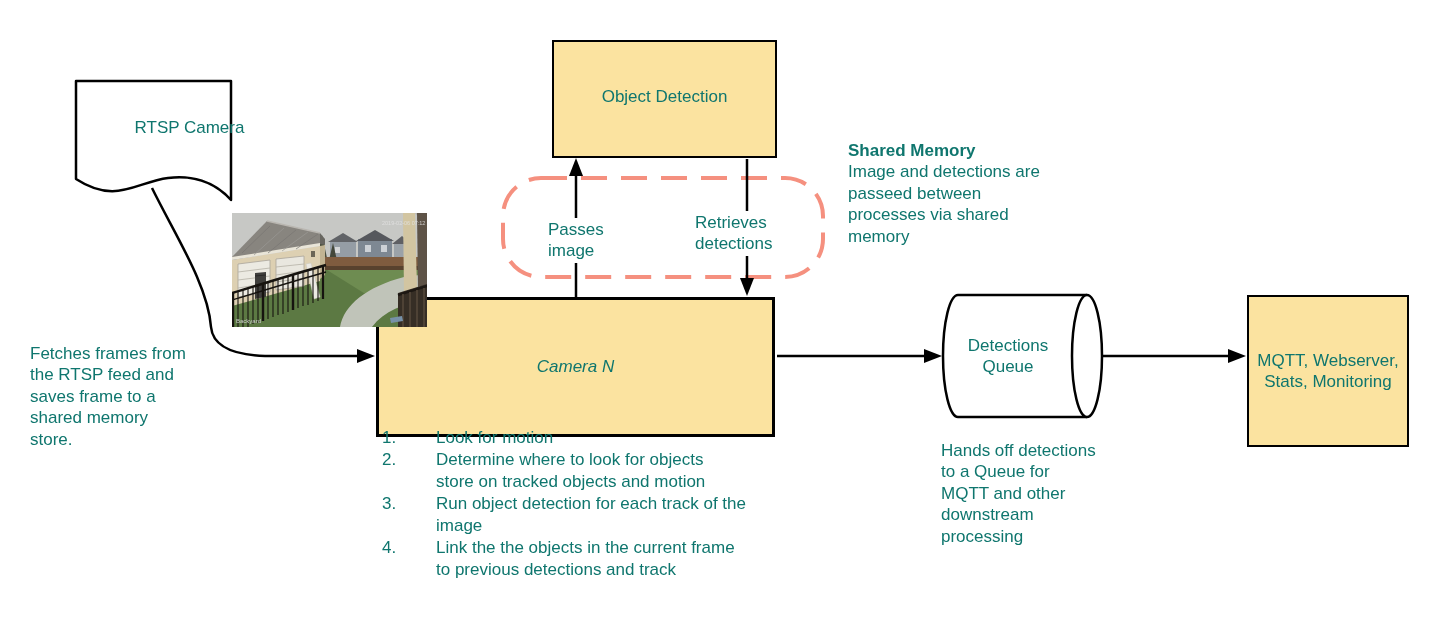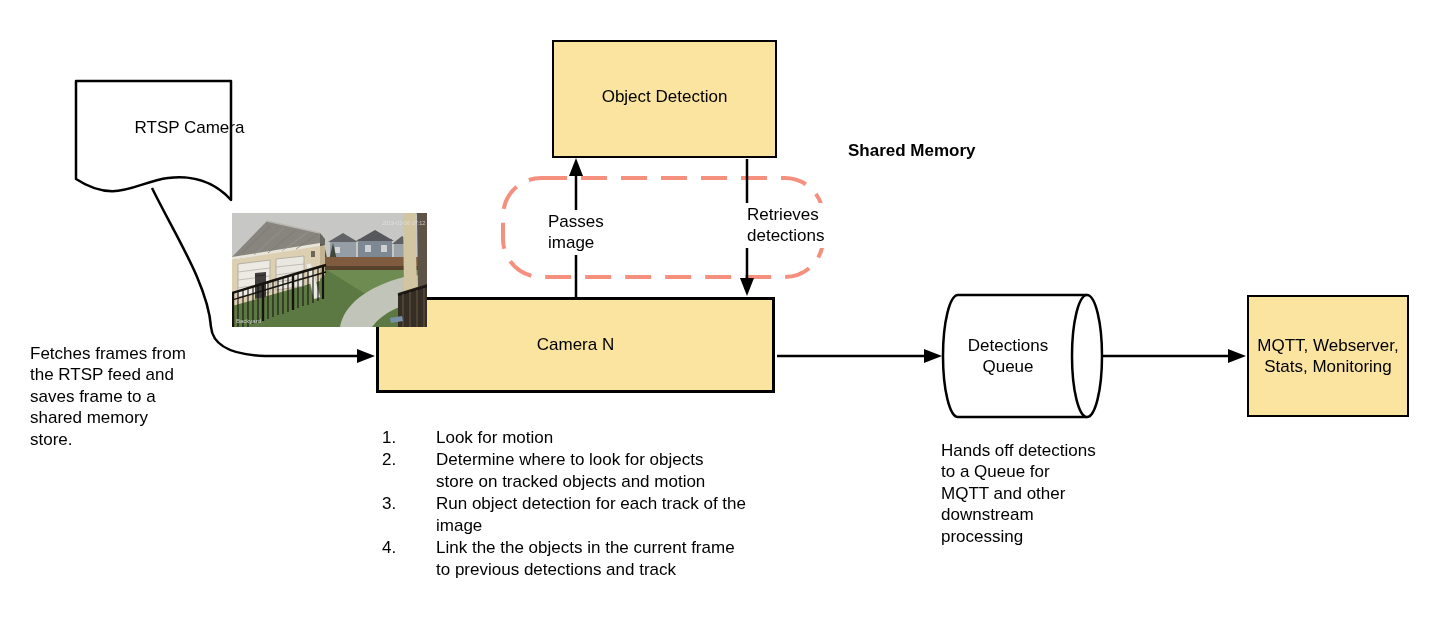--- a/index.html
+++ b/index.html
@@ -1,25 +1,25 @@
 <!DOCTYPE html>
 <html style="--node_fill: #FBE3A0; --node_border: #000000; --shared_dash: #F5907F; --line: #000000;"><head>
 <meta charset="utf-8">
 <style>
   html,body{margin:0;padding:0;background:#fff;}
   .canvas{position:relative;width:1448px;height:625px;background:#fff;
-          font-family:"Liberation Sans",sans-serif;color:#000000;overflow:hidden;}
+          font-family:"Liberation Sans",sans-serif;color:#0f766e;overflow:hidden;}
   .abs{position:absolute;}
   svg.layer{position:absolute;left:0;top:0;}
   .node{position:absolute;background:var(--node_fill);border:2px solid var(--node_border);
         display:flex;flex-direction:column;align-items:center;justify-content:center;
         text-align:center;font-size:17px;line-height:21.5px;box-sizing:border-box;}
   .node .sub{font-style:italic;}
   .note{position:absolute;font-size:17px;line-height:21.4px;white-space:pre-line;}
-  .edge-label{background:#ffffff;padding:1px 3px;}
+  .edge-label{background:#ffffff;padding:1px 3px;margin-top:8px;}
   .bold{font-weight:bold;}
   .steps{position:absolute;font-size:17px;line-height:22px;}
   .step{display:flex;}
   .step .num{width:54px;flex:0 0 54px;}
   .step .txt{white-space:pre-line;}
   .doc-label{position:absolute;font-size:17px;text-align:center;padding-left:36px;}
 </style>
 </head>
 <body>
 
@@ -47,25 +47,25 @@
     <ellipse cx="1087" cy="356" rx="15" ry="61" fill="#ffffff" stroke="#000" stroke-width="2.5"></ellipse>
 
     <line x1="1102" y1="356" x2="1230" y2="356" stroke="#000" stroke-width="2.5"></line>
     <polygon points="1246,356 1228,349 1228,363" fill="#000"></polygon>
   </svg>
 
   <div class="node" style="left:552px;top:40px;width:225px;height:118px;padding-bottom:5px;">
     <span>Object Detection</span>
   </div>
 
-  <div class="node" style="left:376px;top:297px;width:399px;height:96px;border-width:3px;">
+  <div class="node" style="left:376px;top:297px;width:399px;height:140px;border-width:3px;font-style:italic;">
     <span>Camera N</span>
   </div>
 
-  <div class="node" style="left:1247px;top:295px;width:162px;height:122px;">
+  <div class="node" style="left:1247px;top:295px;width:162px;height:152px;">
     <span style="white-space:pre-line">MQTT, Webserver,
 Stats, Monitoring</span>
   </div>
 
   <div class="abs" style="left:936px;top:295px;width:144px;height:122px;display:flex;align-items:center;justify-content:center;text-align:center;font-size:17px;line-height:21.5px;white-space:pre-line;">Detections
 Queue</div>
 
   <svg class="abs" style="left:232px;top:213px;" width="195" height="114" viewBox="0 0 195 114">
 
     <rect x="0" y="0" width="195" height="62" fill="#c7c8c5"></rect>
@@ -157,25 +157,29 @@
     <polygon points="158,105 170,103 171,108 159,110" fill="#7791a8"></polygon>
 
     <text x="150" y="12" font-size="5.5" fill="#e4e4e4" opacity="0.8" font-family="Liberation Sans, sans-serif">2019-02-06 07:12</text>
     <text x="4" y="110" font-size="6" fill="#d8d8d8" opacity="0.9" font-family="Liberation Sans, sans-serif">Backyard</text>
   </svg>
 
   <div class="doc-label" style="left:76px;top:118px;width:155px;">RTSP Camera</div>
 
   <div class="note edge-label" style="left:545px;top:210px;">Passes
 image</div>
-  <div class="note edge-label" style="left:744px;top:203px;">Retrieves
+  <div class="note edge-label" style="left:692px;top:203px;">Retrieves
 detections</div>
 
   <div class="abs" style="left:848px;top:140px;width:220px;font-size:17px;line-height:21.4px;">
     <div class="bold">Shared Memory</div>
+    <div style="white-space:pre-line">Image and detections are
+passeed between
+processes via shared
+memory</div>
   </div>
 
   <div class="note" style="left:30px;top:343px;">Fetches frames from
 the RTSP feed and
 saves frame to a
 shared memory
 store.</div>
 
   <div class="note" style="left:941px;top:440px;">Hands off detections
 to a Queue for

